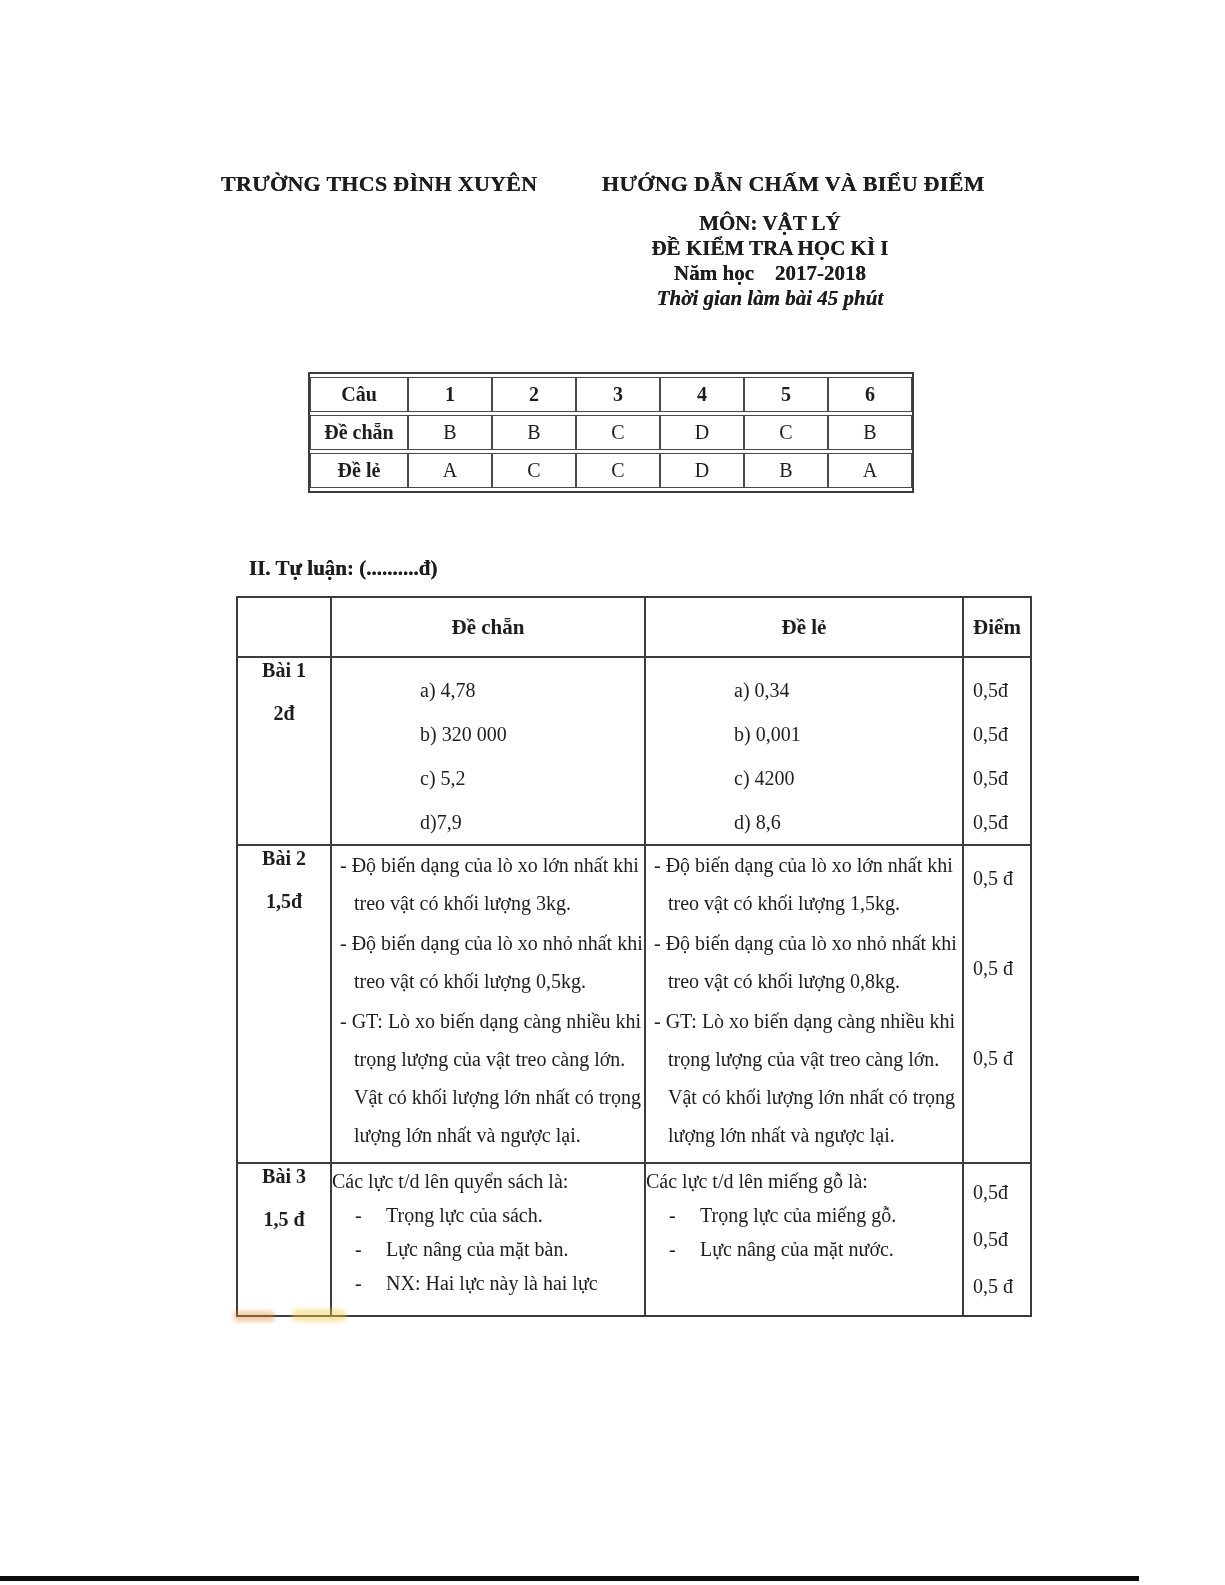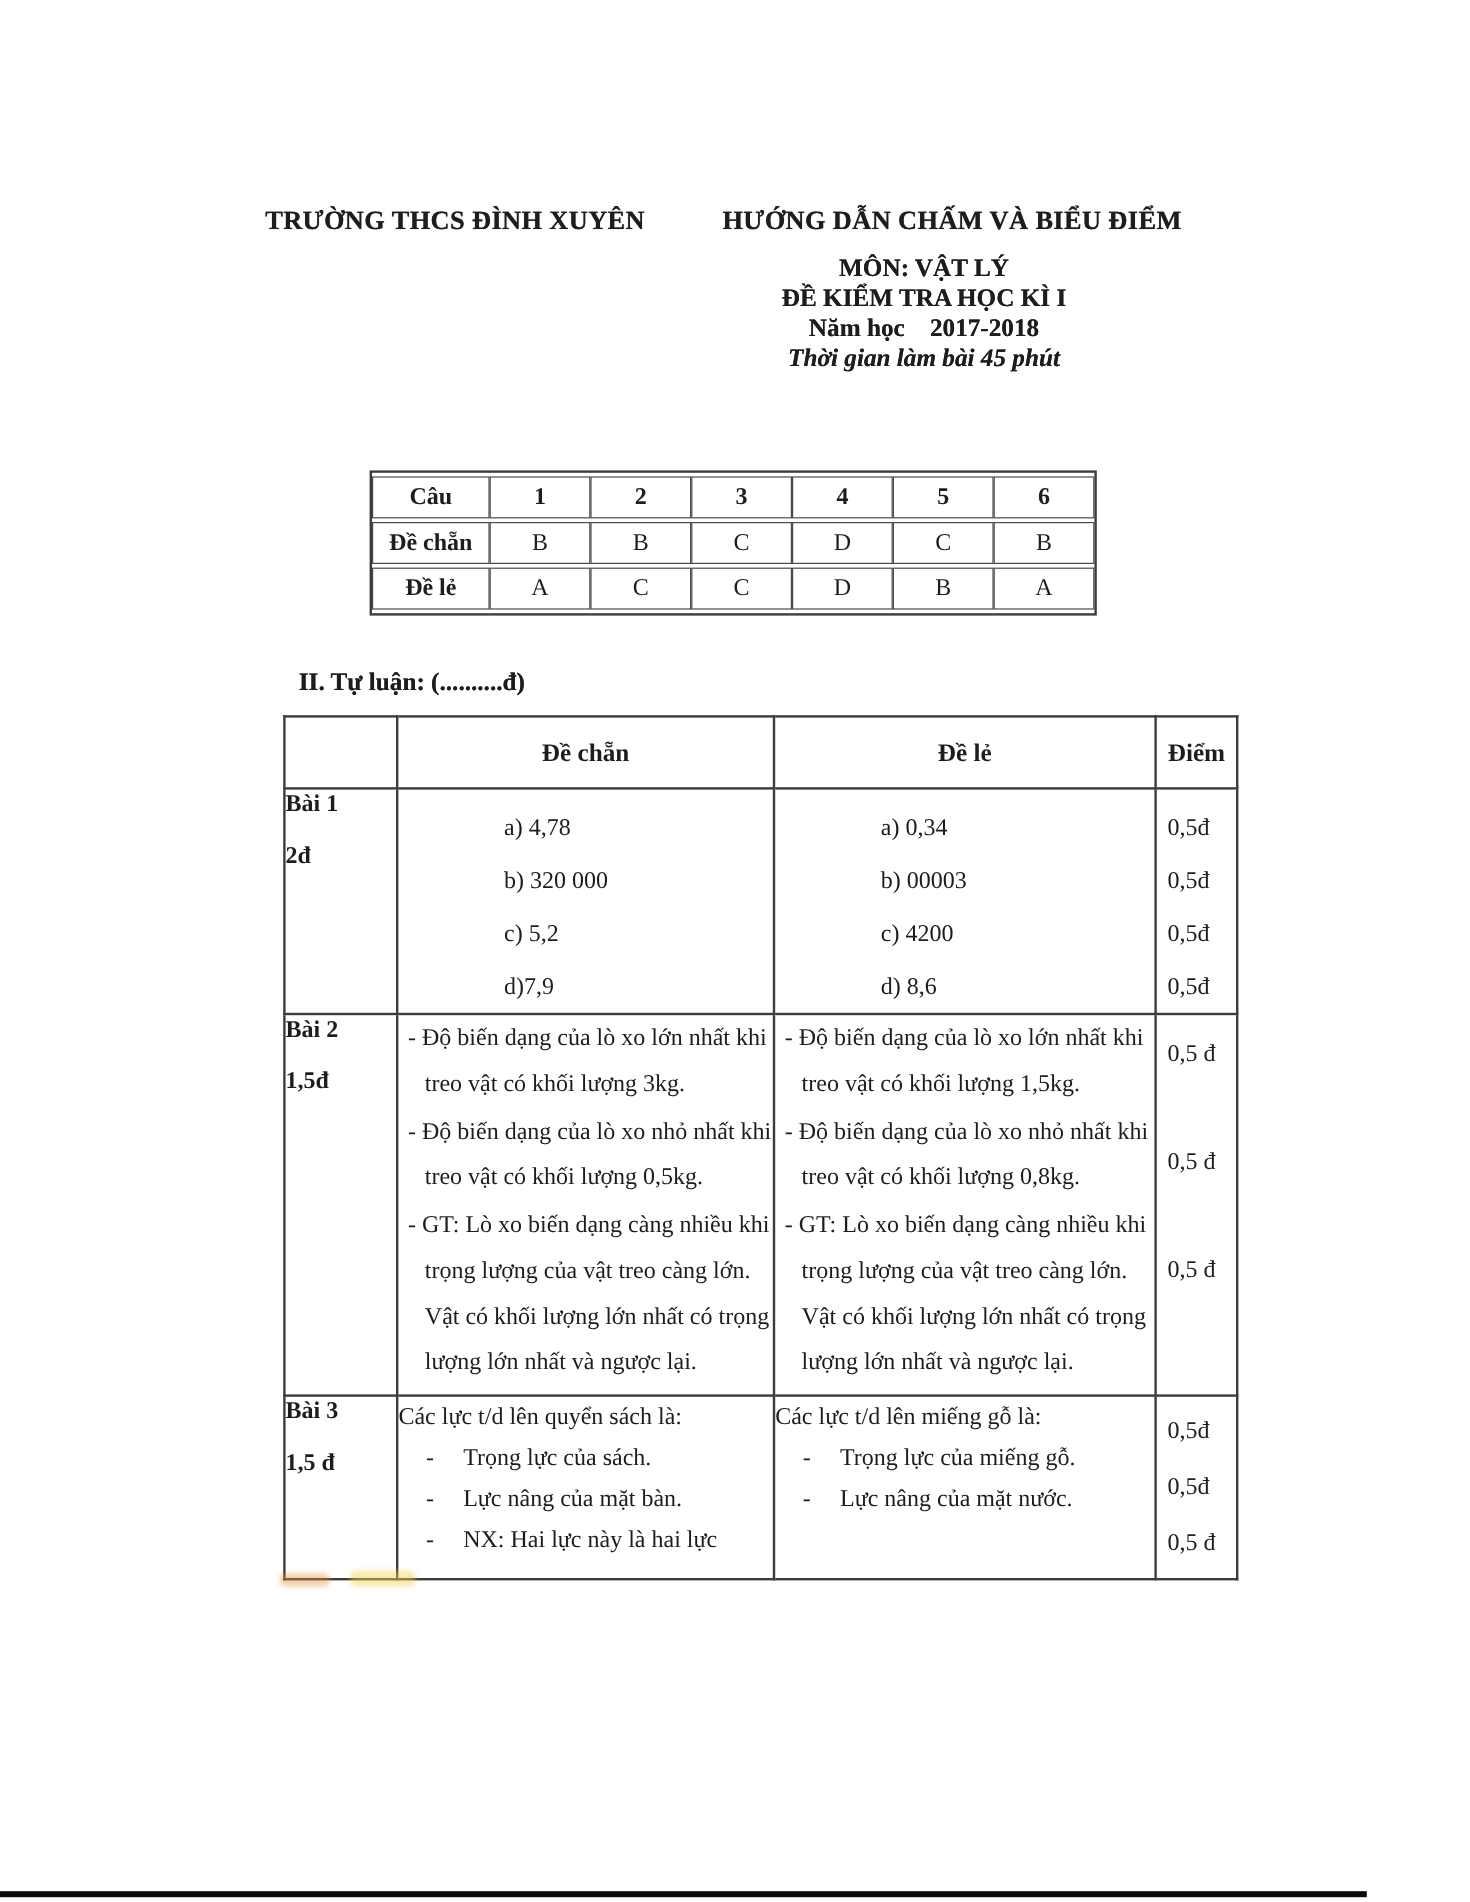--- a/index.html
+++ b/index.html
@@ -10,32 +10,32 @@
   
   .hdr-school{position:absolute;left:221px;top:171px;font-size:22px;font-weight:700;letter-spacing:.3px;text-shadow:0 0 .6px #2a2a2a;}
   .hdr-title{position:absolute;left:602px;top:171px;font-size:22px;font-weight:700;letter-spacing:.3px;text-shadow:0 0 .6px #2a2a2a;}
   .hdr-sub{position:absolute;left:553px;top:211px;width:434px;text-align:center;font-size:21px;font-weight:700;line-height:25px;text-shadow:0 0 .5px #2a2a2a;}
   .hdr-sub .line{white-space:pre;}
   .hdr-sub .duration{font-style:italic;}
   
   .sec1-heading{position:absolute;left:263px;top:356px;font-size:21px;font-weight:700;text-shadow:0 0 .5px #2a2a2a;}
   .sec1-heading .note{margin-left:36px;}
   table.mcq{
-    position:absolute;left:308px;top:392px;border-collapse:separate;border-spacing:0 3px;
+    position:absolute;left:308px;top:372px;border-collapse:separate;border-spacing:0 3px;
     border:2px solid #3c3c3c;background:#fff;
   }
   table.mcq td,table.mcq th{border:1.5px solid #4a4a4a;font-size:20px;text-align:center;height:33px;padding:0;font-weight:400;}
   table.mcq th{font-weight:700;}
   table.mcq .row-label{font-weight:700;}
   
   .sec2-heading{position:absolute;left:249px;top:556px;font-size:21px;font-weight:700;text-shadow:0 0 .5px #2a2a2a;white-space:pre;}
   table.essay{position:absolute;left:236px;top:596px;border-collapse:collapse;background:#fff;}
   table.essay td,table.essay th{border:2.5px solid #3c3c3c;vertical-align:top;font-size:20px;padding:0;}
   table.essay thead th{height:58px;vertical-align:middle;text-align:center;font-weight:700;font-size:21px;}
-  .label-cell{font-weight:700;padding-top:14px;line-height:24px;}
+  .label-cell{text-align:center;font-weight:700;padding-top:14px;line-height:24px;}
   .label-cell .points{margin-top:19px;}
   
   .r-bai1 td{height:185px;}
   .ans-list{padding:10px 0 0 88px;line-height:44px;}
   .marks-44{padding:10px 0 0 9px;line-height:44px;}
   
   .r-bai2 td{height:316px;}
   .b2-cell{padding:12px 8px 0 10px;}
   .b2-cell p{margin:0 0 2px 0;padding-left:22px;text-indent:-14px;line-height:38px;font-size:20px;}
   .b2-marks{padding:14px 0 0 9px;}
@@ -136,21 +136,21 @@
           <div class="ans-list">
             <div>a) 4,78</div>
             <div>b) 320 000</div>
             <div>c) 5,2</div>
             <div>d)7,9</div>
           </div>
         </td>
         <td>
           <div class="ans-list">
             <div>a) 0,34</div>
-            <div>b) 00003</div>
+            <div>b) 0,001</div>
             <div>c) 4200</div>
             <div>d) 8,6</div>
           </div>
         </td>
         <td>
           <div class="marks-44">
             <div>0,5đ</div>
             <div>0,5đ</div>
             <div>0,5đ</div>
             <div>0,5đ</div>

